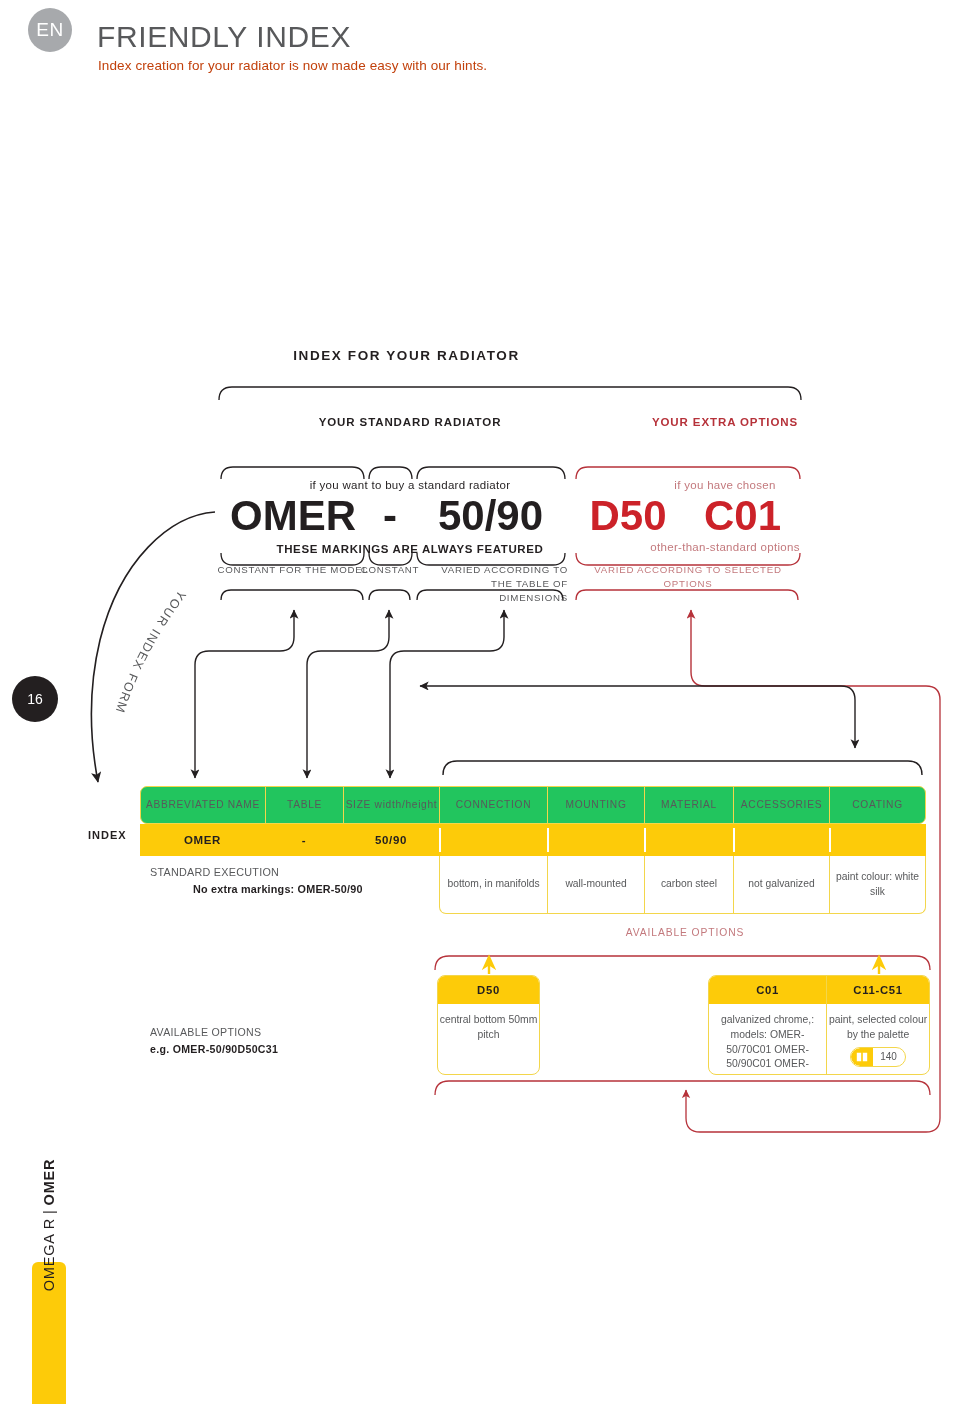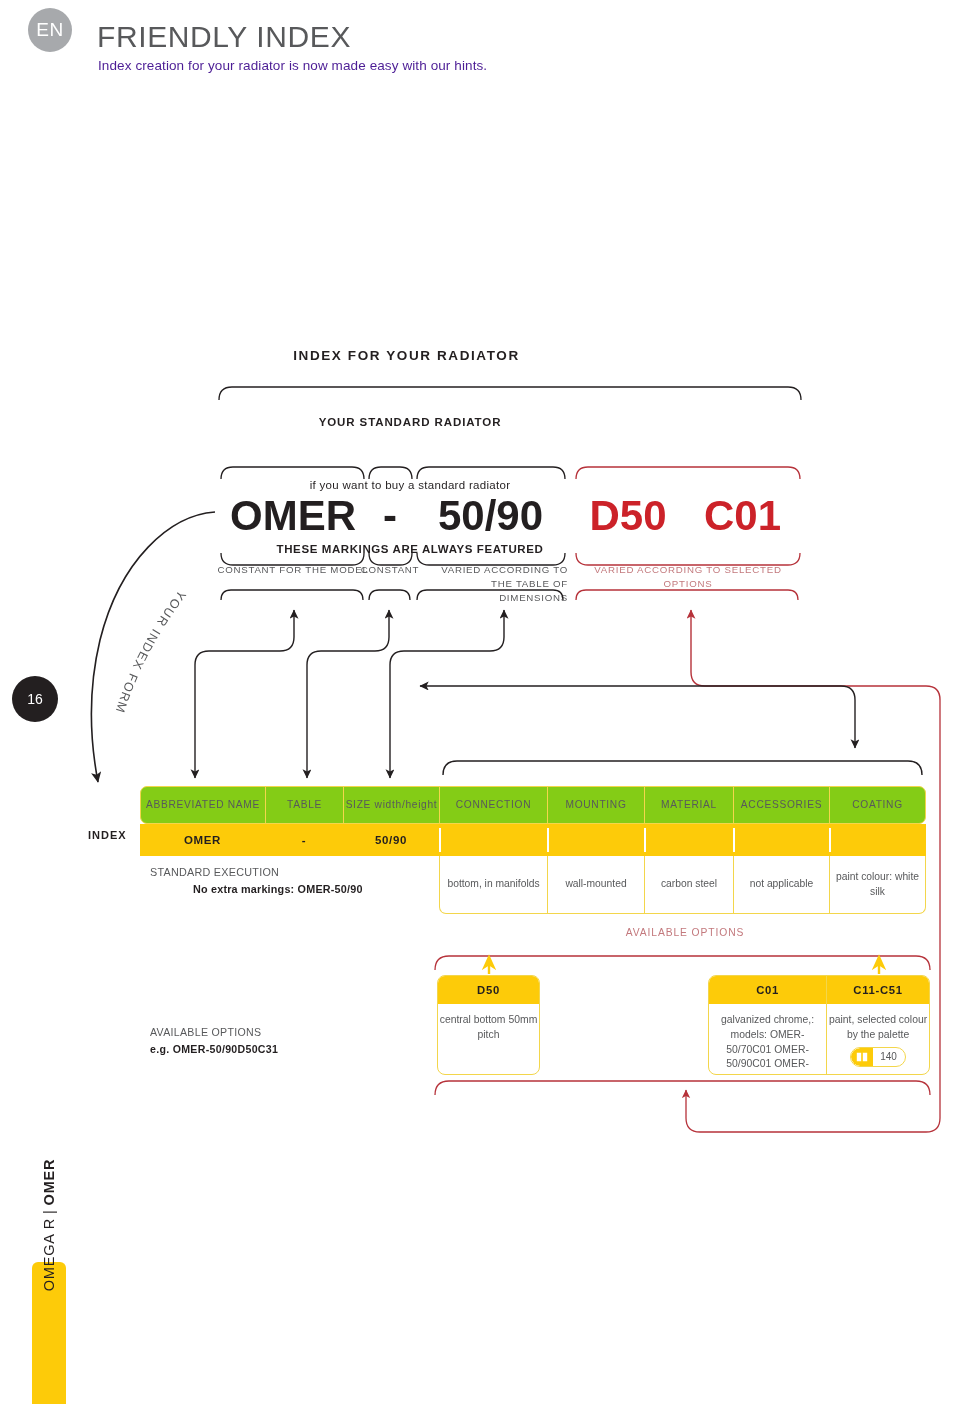--- a/index.html
+++ b/index.html
@@ -42,21 +42,21 @@
     font-size: 30px;
     letter-spacing: 0.6px;
     font-weight: 400;
     color: #58595b;
     white-space: nowrap;
   }
   #page-subtitle {
     position: absolute;
     left: 98px; top: 58px;
     font-size: 13.5px;
-    color: #4c1d95;
+    color: #c2410c;
     letter-spacing: 0.1px;
     white-space: nowrap;
   }
 
   
   #page-number-badge {
     position: absolute;
     left: 12px; top: 676px;
     width: 46px; height: 46px;
     border-radius: 50%;
@@ -171,21 +171,21 @@
     color: #231f20;
   }
 
   #table-header-row {
     position: absolute;
     left: 140px; top: 786px;
     width: 786px; height: 38px;
     display: flex;
     border: 1px solid #f3d64b;
     border-radius: 7px;
-    background: #84cc16;
+    background: #22c55e;
     box-sizing: border-box;
   }
   #table-header-row .th {
     display: flex;
     align-items: center;
     justify-content: center;
     text-align: center;
     font-size: 10.2px;
     letter-spacing: 0.7px;
     line-height: 1.3;
@@ -369,20 +369,25 @@
   </svg>
 
   <div id="diagram-heading">INDEX FOR YOUR RADIATOR</div>
 
   <div class="grp-title" id="group-standard-title">
     <div class="t1">YOUR STANDARD RADIATOR</div>
     <div class="t2">if you want to buy a standard radiator</div>
     <div class="t3">THESE MARKINGS ARE ALWAYS FEATURED</div>
   </div>
 
+  <div class="grp-title" id="group-extra-title">
+    <div class="t1">YOUR EXTRA OPTIONS</div>
+    <div class="t2">if you have chosen</div>
+    <div class="t2">other-than-standard options</div>
+  </div>
 
   <div class="code-box" id="code-omer">OMER</div>
   <div class="code-box" id="code-hyphen">-</div>
   <div class="code-box" id="code-size">50/90</div>
   <div class="code-box" id="code-d50">D50</div>
   <div class="code-box" id="code-c01">C01</div>
 
   <div class="code-caption" id="caption-omer">CONSTANT FOR THE MODEL</div>
   <div class="code-caption" id="caption-hyphen">CONSTANT</div>
   <div class="code-caption" id="caption-size">VARIED ACCORDING TO THE TABLE OF DIMENSIONS</div>
@@ -414,21 +419,21 @@
 
   <div id="standard-exec-note">
     <div>STANDARD EXECUTION</div>
     <div class="b">No extra markings: OMER-50/90</div>
   </div>
 
   <div id="table-desc-row">
     <div class="td" style="width:108px">bottom, in manifolds</div>
     <div class="td" style="width:97px">wall-mounted</div>
     <div class="td" style="width:89px">carbon steel</div>
-    <div class="td" style="width:96px">not applicable</div>
+    <div class="td" style="width:96px">not galvanized</div>
     <div class="td" style="width:95px">paint colour: white silk</div>
   </div>
 
   <div id="available-options-heading">AVAILABLE OPTIONS</div>
 
   <div class="opt-card" id="opt-card-d50">
     <div class="opt-head">D50</div>
     <div class="opt-body">central bottom 50mm pitch</div>
   </div>
 

